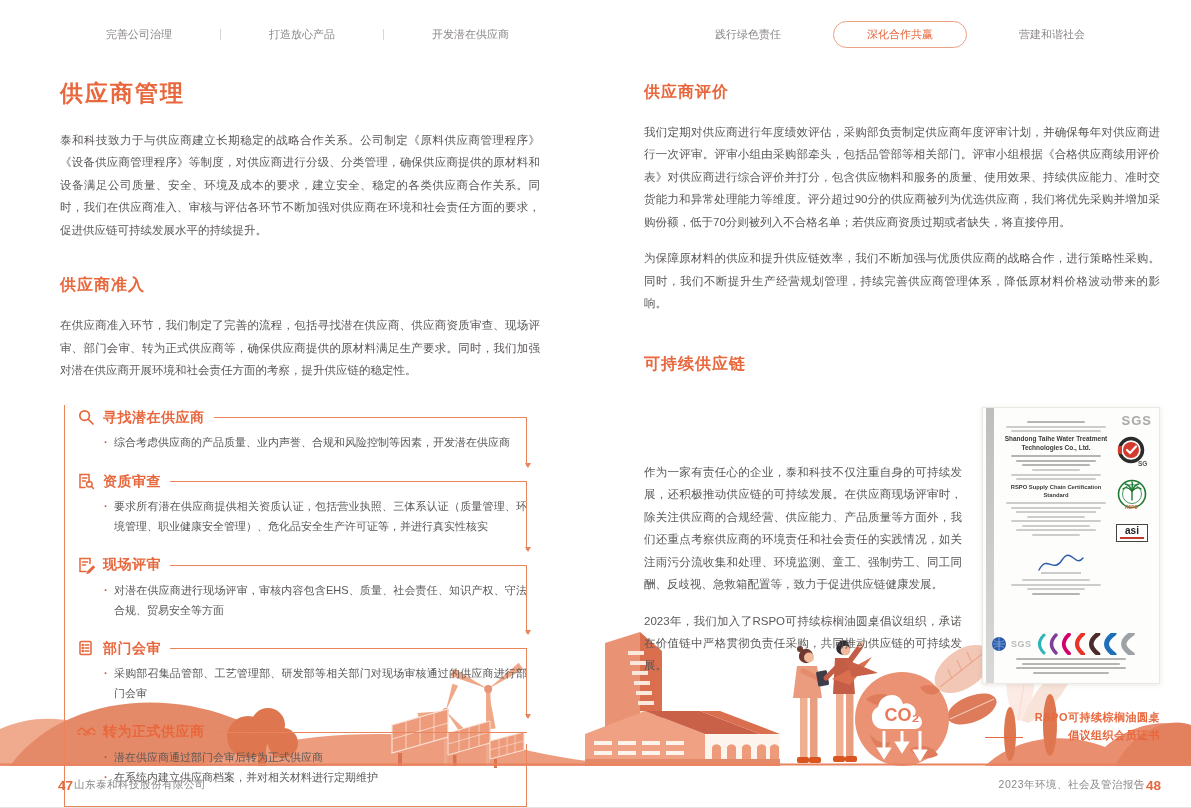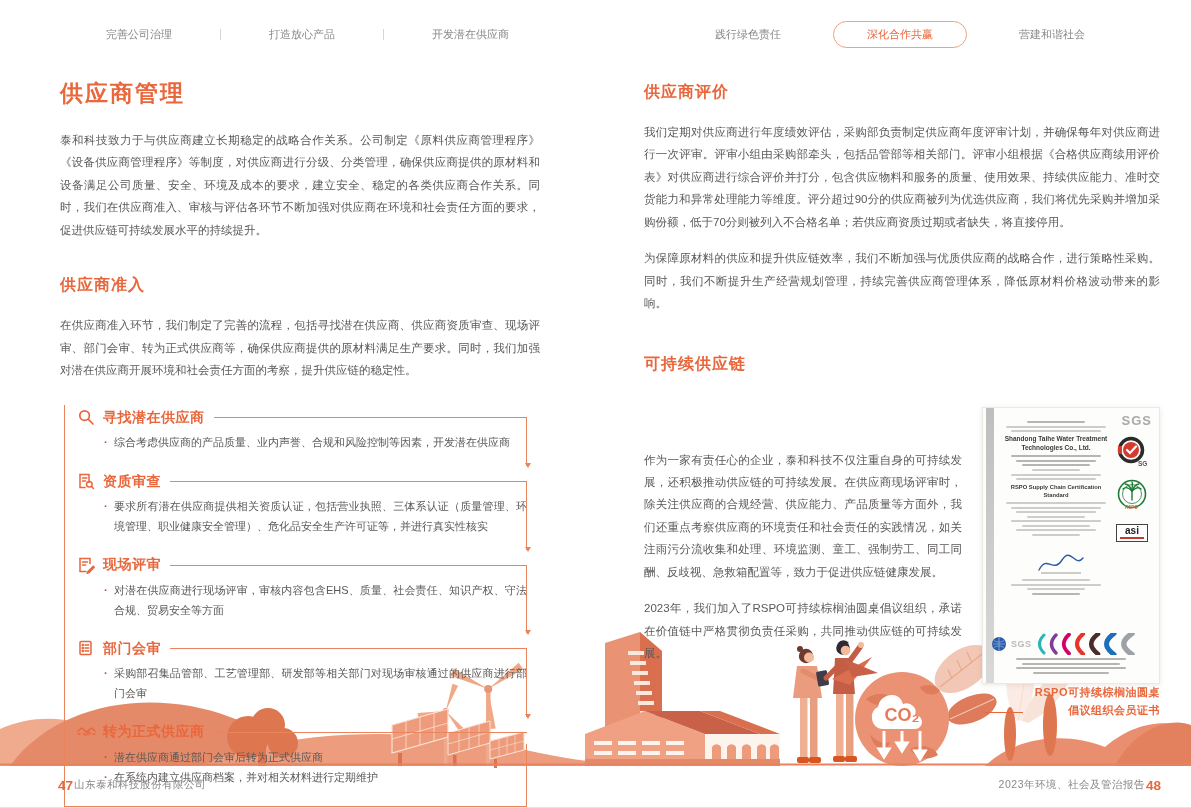--- a/index.html
+++ b/index.html
@@ -75,21 +75,21 @@
   .w95{width:95%;}.w85{width:85%;}.w75{width:75%;}.w65{width:65%;}.w55{width:55%;}.w45{width:45%;}
   .cert-logos{position:absolute;top:28px;right:6px;width:42px;display:flex;flex-direction:column;align-items:center;gap:7px;}
   .asi-box{border:1.5px solid #444;padding:0 3px;background:#fff;text-align:center;}
   .asi-label{font-size:10px;font-weight:bold;color:#222;line-height:1.1;}
   .asi-sub{width:24px;height:2px;background:#C23B2E;margin:1px auto 2px;}
   .cert-sign{position:absolute;left:52px;top:146px;}
   .cert-addr{position:absolute;left:20px;top:168px;width:106px;}
   .cert-birds{position:absolute;left:8px;bottom:28px;right:8px;display:flex;align-items:center;gap:4px;}
   .birds-sgs{font-size:9px;font-weight:bold;color:#B9B9B9;letter-spacing:.5px;}
   .cert-footnote{position:absolute;left:30px;right:30px;bottom:7px;}
-  .cert-caption{display:flex;align-items:flex-end;gap:12px;margin-top:0;}
+  .cert-caption{display:flex;align-items:flex-end;gap:12px;margin-top:25px;}
   .caption-rule{width:38px;border-top:1px solid var(--accent);margin-bottom:7px;}
   .caption-text{text-align:right;color:var(--accent);font-size:11px;font-weight:bold;line-height:1.6;letter-spacing:.5px;}
 
   
   .illustration{position:absolute;left:0;right:0;bottom:38px;height:170px;z-index:1;}
 
   
   .footer{position:absolute;left:0;right:0;bottom:0;height:38px;display:flex;align-items:center;
           justify-content:space-between;padding:0 30px 6px 58px;z-index:3;}
   .footer-group{display:flex;align-items:center;gap:1px;}

